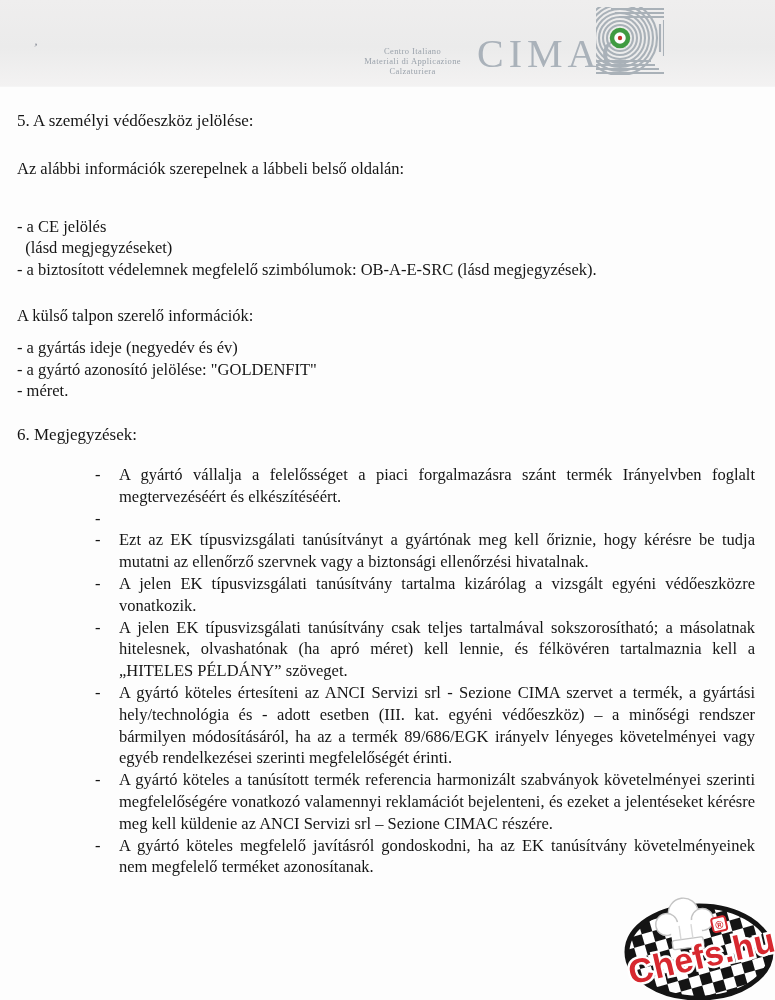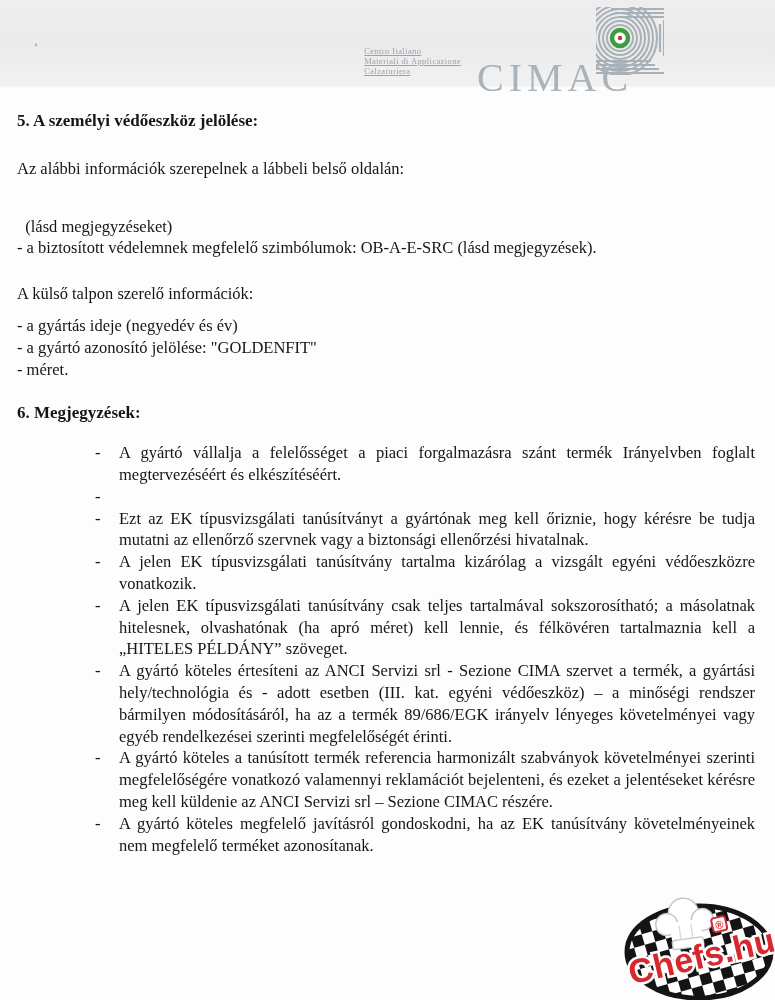--- a/index.html
+++ b/index.html
@@ -14,37 +14,37 @@
   .letterhead {
     position:absolute; top:0; left:0; width:775px; height:86px;
     background:linear-gradient(180deg,#efeeee 0%,#ebebeb 55%,#f3f2f2 100%);
     border-bottom:1px solid #f5f5f5;
   }
   .stray-mark {
     position:absolute; left:33px; top:40px; color:#8a8f99; font-size:13px;
     transform:rotate(12deg);
   }
   .org-lines {
-    position:absolute; top:46px; right:314px; text-align:left;
-    font-size:8.5px; line-height:10px; letter-spacing:0.4px; color:#9aa2ab;text-decoration:underline;
+    position:absolute; top:46px; right:314px; text-align:center;
+    font-size:8.5px; line-height:10px; letter-spacing:0.4px; color:#9aa2ab;
   }
   .brand {
     position:absolute; top:34px; left:477px;
     font-size:40px; line-height:40px; letter-spacing:5px;
-    color:#aab2ba; font-weight:400;margin-top:24px;
+    color:#aab2ba; font-weight:400;
   }
   .cimac-logo { position:absolute; top:4px; left:593px; }
 
   
   .content {
     position:absolute; top:86px; left:0; width:775px; box-sizing:border-box;
     padding:0 20px 0 17px;
     font-size:16.5px; line-height:21.8px;
   }
-  .sec-heading { margin:0; font-size:17px; font-weight:bold; }
+  .sec-heading { margin:0; font-size:17px; font-weight:normal; }
   .h-s5 { margin-top:24px; }
   .intro { margin:26px 0 0; }
   .plain-list { margin-top:36px; }
   .plain-line { white-space:pre-wrap; }
   .outsole-heading { margin:24px 0 0; }
   .plain-list-2 { margin-top:10px; }
   .h-s6 { margin-top:22px; }
   .notes-list { margin-top:18px; }
   .note-item { display:flex; align-items:flex-start; }
   .note-marker { width:24px; margin-left:78px; flex:0 0 auto; }
@@ -95,20 +95,21 @@
     </svg>
   </div>
 
   <div class="content">
 
     <h2 class="sec-heading h-s5">5. A személyi védőeszköz jelölése:</h2>
 
     <p class="intro">Az alábbi információk szerepelnek a lábbeli belső oldalán:</p>
 
     <div class="plain-list">
+      <div class="plain-line">- a CE jelölés</div>
       <div class="plain-line">  (lásd megjegyzéseket)</div>
       <div class="plain-line">- a biztosított védelemnek megfelelő szimbólumok: OB-A-E-SRC (lásd megjegyzések).</div>
     </div>
 
     <p class="outsole-heading">A külső talpon szerelő információk:</p>
 
     <div class="plain-list plain-list-2">
       <div class="plain-line">- a gyártás ideje (negyedév és év)</div>
       <div class="plain-line">- a gyártó azonosító jelölése: "GOLDENFIT"</div>
       <div class="plain-line">- méret.</div>

